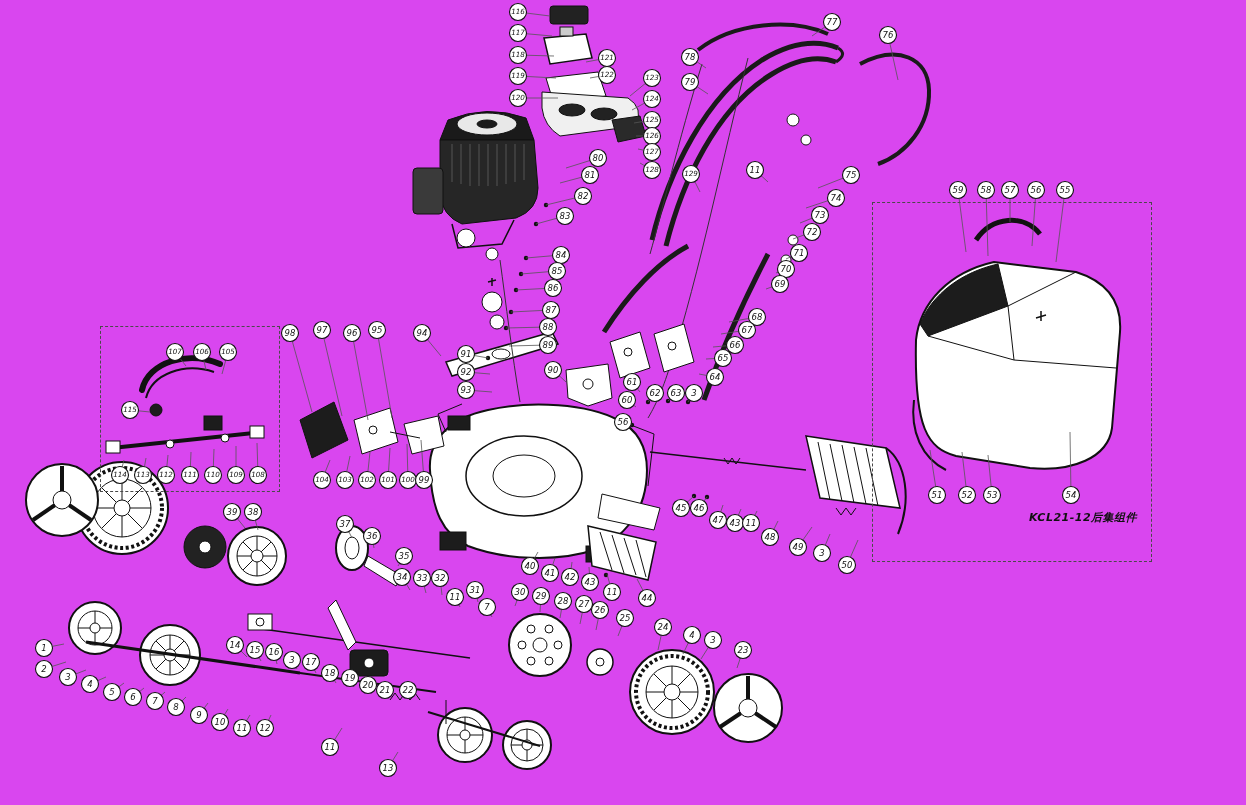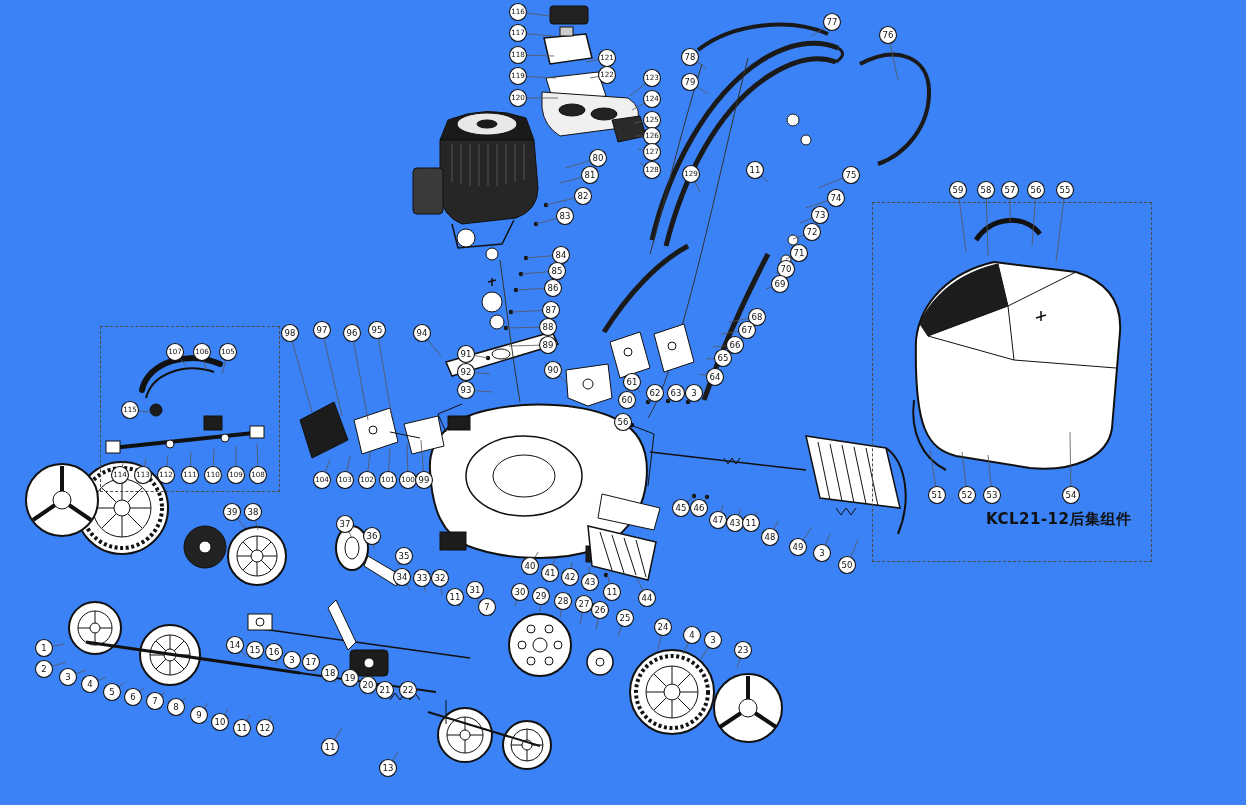--- a/index.html
+++ b/index.html
@@ -1,25 +1,25 @@
 <!DOCTYPE html>
 <html><head>
 <meta charset="utf-8">
 <style>
   html,body{margin:0;padding:0;background:#fff;}
   .stage{
-    position:relative;width:1246px;height:805px;background:#3b82f6;
-    font-family:"DejaVu Sans","Liberation Sans",sans-serif;overflow:hidden;
+    position:relative;width:1246px;height:805px;background:#d946ef;
+    font-family:"DejaVu Sans","Liberation Sans",sans-serif;overflow:hidden;font-style:italic;
   }
   .stage svg{position:absolute;left:0;top:0;}
   .dashed-box{position:absolute;border:1.5px dashed #4a4a4a;background:transparent;}
   .box-left{left:100px;top:326px;width:178px;height:164px;}
   .box-right{left:872px;top:202px;width:278px;height:358px;}
   .box-label{
-    position:absolute;left:986px;top:510px;font-size:15px;font-weight:bold;color:#111;
+    position:absolute;left:1029px;top:510px;font-size:11px;font-weight:bold;color:#111;
     letter-spacing:0.5px;white-space:nowrap;
   }
   .co{fill:#ffffff;stroke:#111;stroke-width:1.1;}
   .cot{fill:#111;font-family:"DejaVu Sans",sans-serif;}
   .leader{stroke:#555;stroke-width:0.8;}
 </style>
 </head>
 <body>
 
 <div class="stage">

